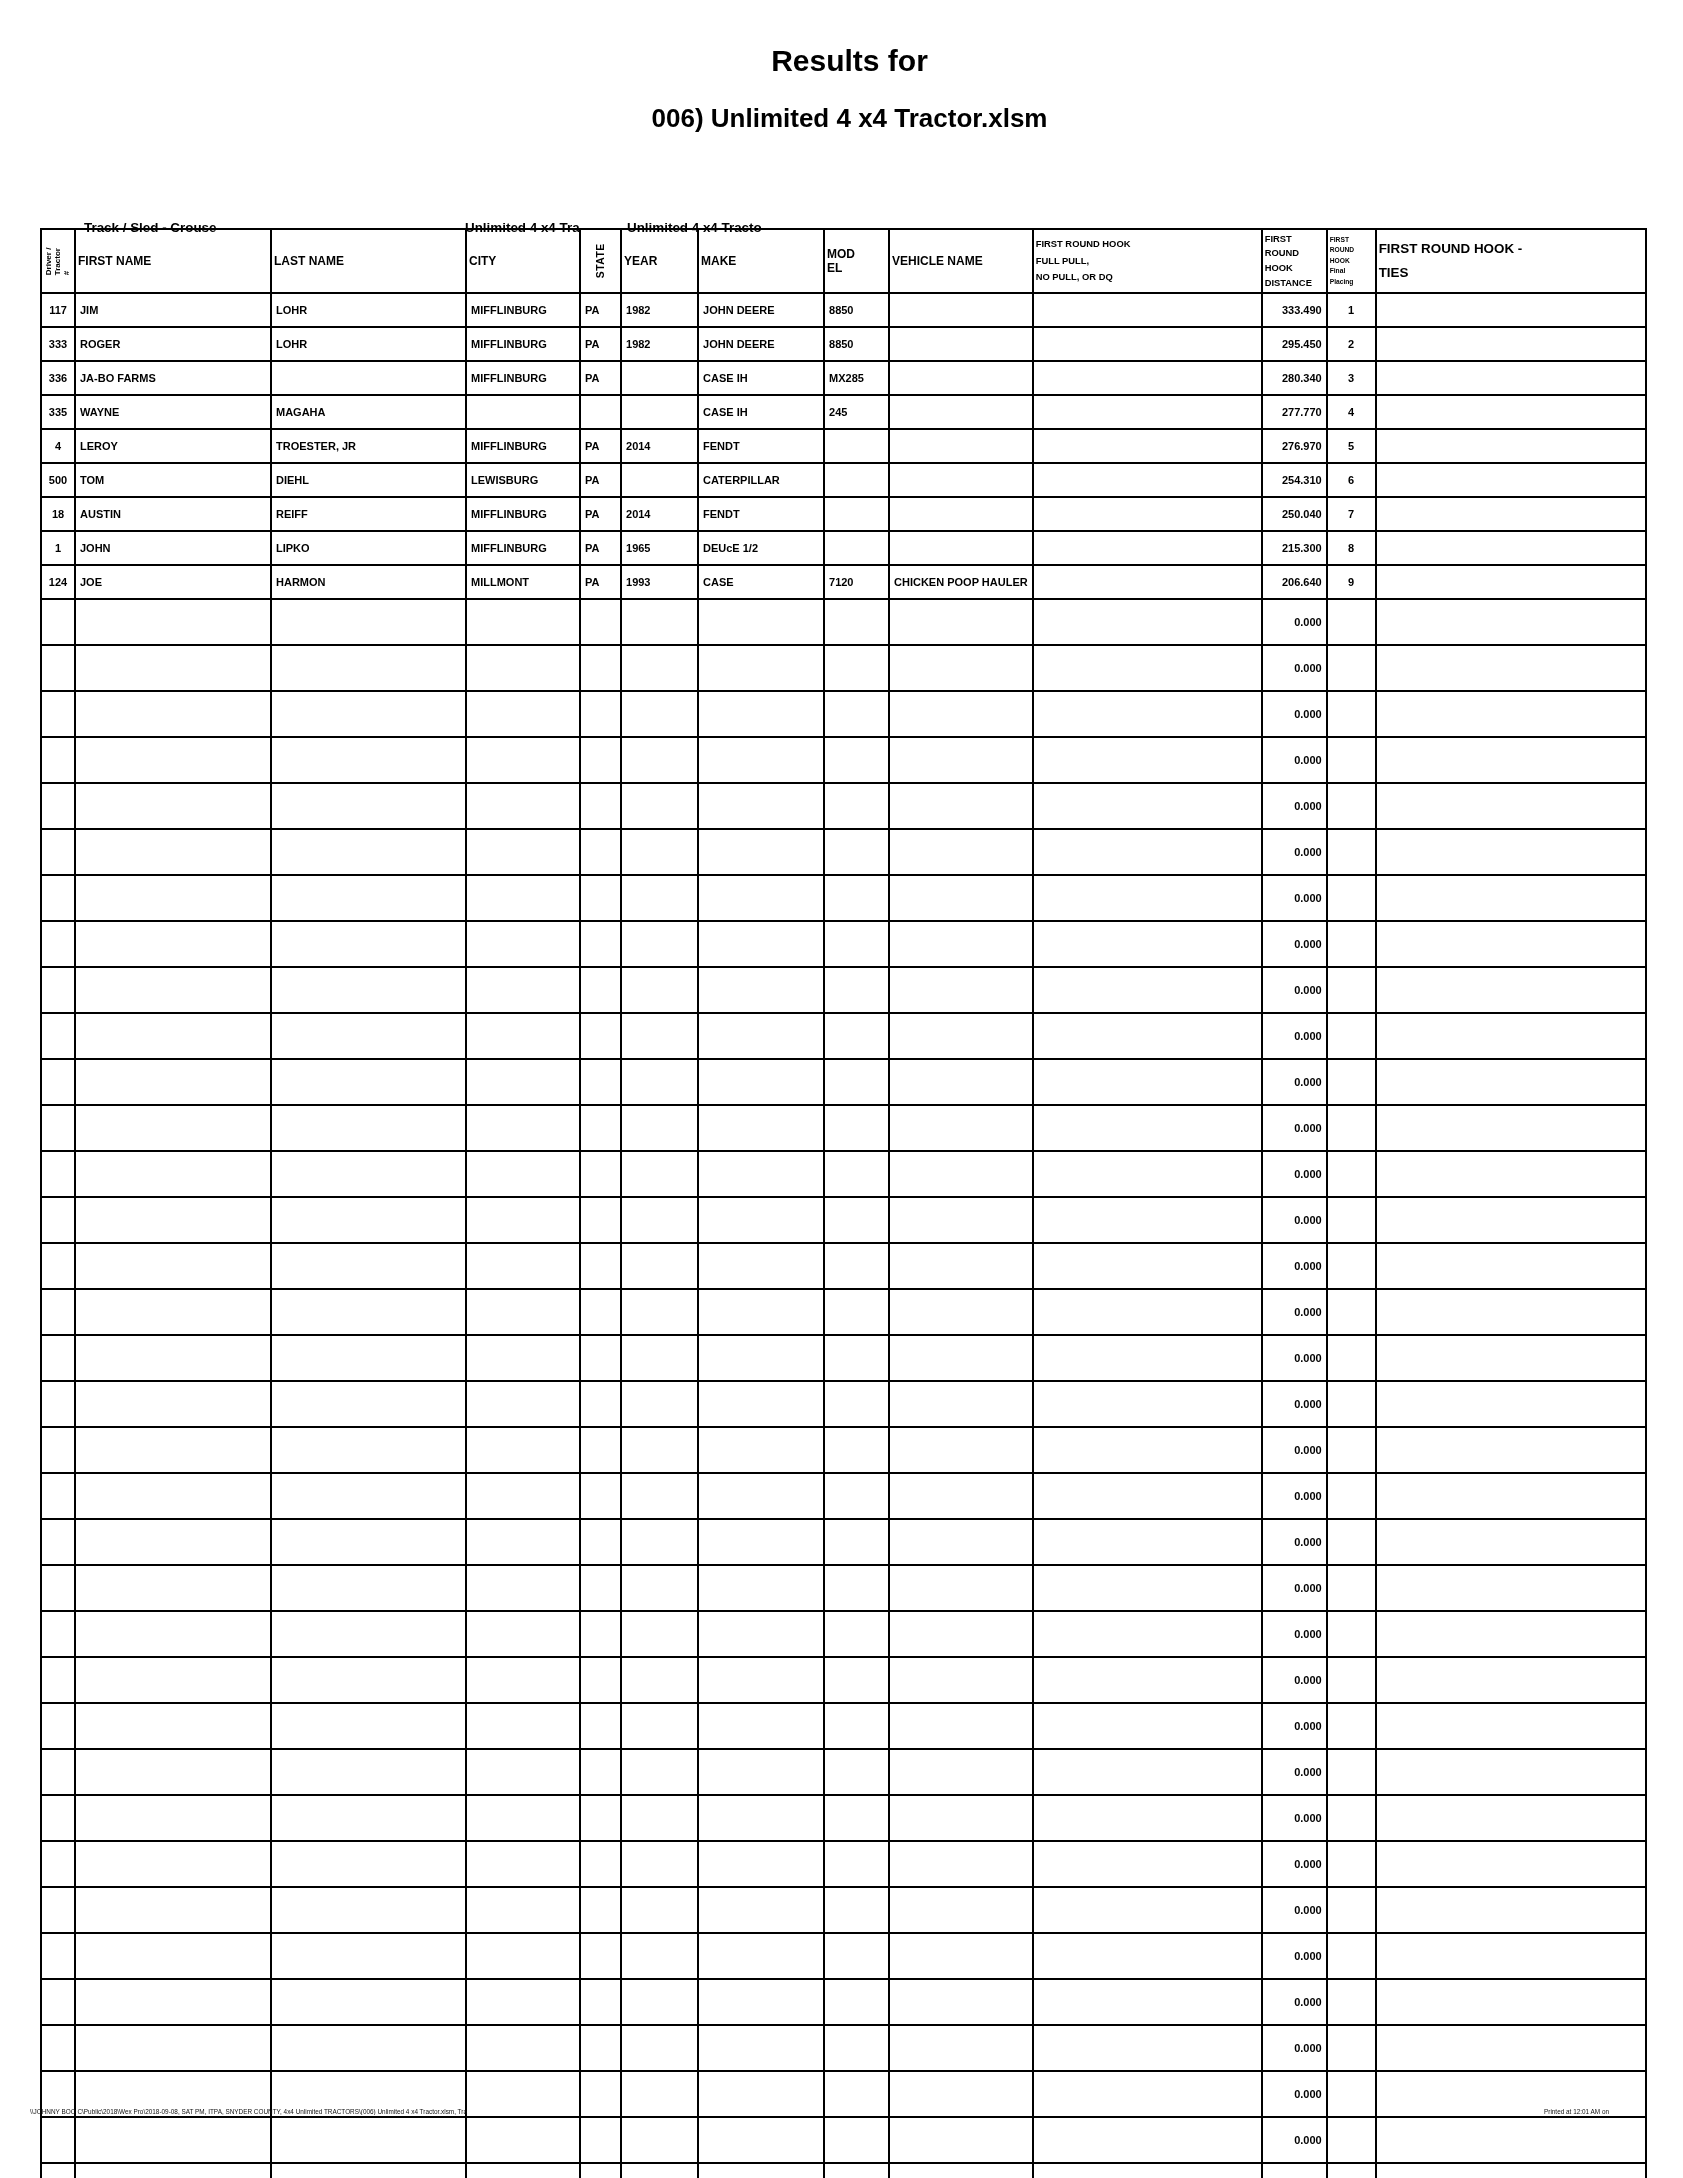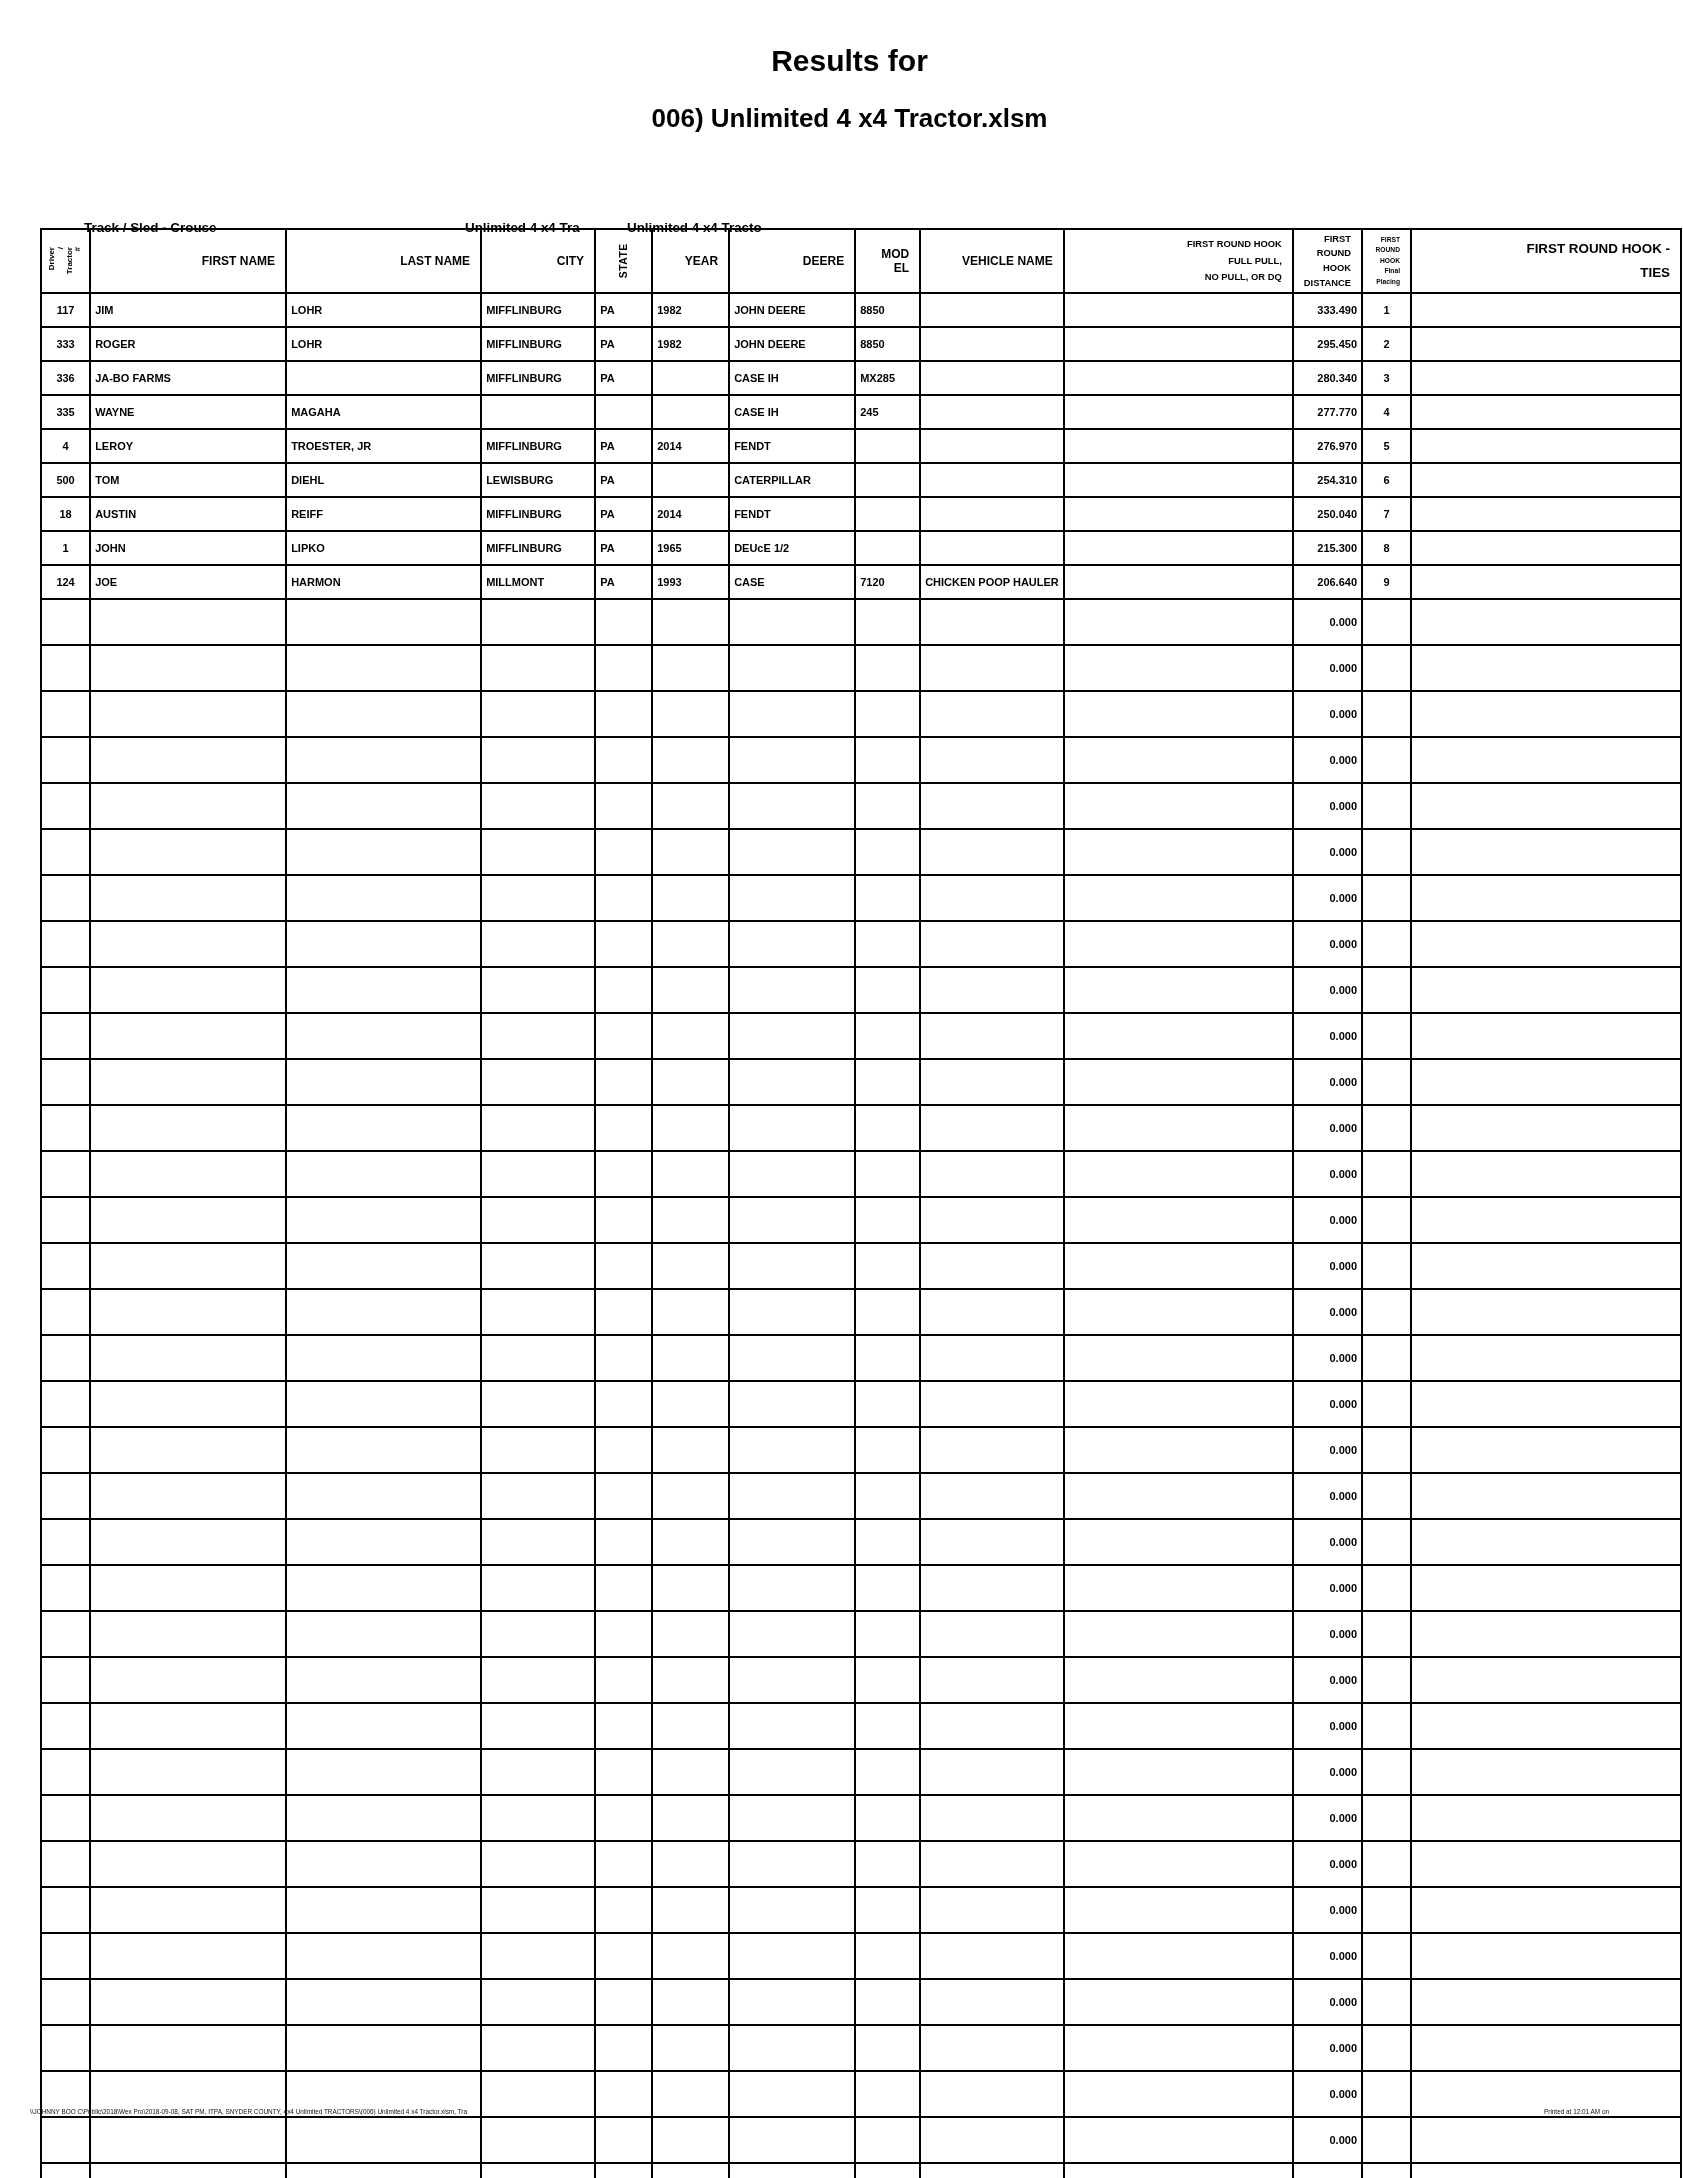--- a/index.html
+++ b/index.html
@@ -15,21 +15,21 @@
   #sub-track { left:84px;  width:297px; }
   #sub-class-left  { left:465px; width:159px; }
   #sub-class-right { left:627px; width:208px; }
 
   table#results { position:absolute; left:40px; top:228px; border-collapse:collapse; table-layout:fixed; }
   #results th, #results td {
     border:2px solid #000; padding:0 4px; overflow:hidden; white-space:nowrap;
     font-weight:bold; vertical-align:middle;
   }
   #results thead tr { height:64px; }
-  #results thead th { text-align:right; white-space:pre-line; padding:0 10px; }
+  #results thead th { text-align:left; white-space:pre-line; padding:0 2px; }
   th.h-num, th.h-state { padding:0; }
   .rot { transform:rotate(-90deg); white-space:pre-line; line-height:1.1; }
   th.h-num .rot   { font-size:8px; }
   th.h-state .rot { font-size:10.4px; letter-spacing:0.5px; }
   th.h-text   { font-size:12px; }
   th.h-full   { font-size:9.4px;  line-height:1.8; }
   th.h-dist   { font-size:9.4px;  line-height:1.55; }
   th.h-place  { font-size:6.7px;  line-height:1.55; font-weight:bold; }
   th.h-ties   { font-size:13.4px; line-height:1.8; }
 
@@ -72,21 +72,21 @@
   </colgroup>
   <thead>
     <tr>
       <th class="h-num"><div class="rot">Driver /
 Tractor #</div></th>
       <th class="h-text">FIRST NAME</th>
       <th class="h-text">LAST NAME</th>
       <th class="h-text">CITY</th>
       <th class="h-state"><div class="rot">STATE</div></th>
       <th class="h-text">YEAR</th>
-      <th class="h-text">DEERE</th>
+      <th class="h-text">MAKE</th>
       <th class="h-text">MOD
 EL</th>
       <th class="h-text">VEHICLE NAME</th>
       <th class="h-full">FIRST ROUND HOOK
 FULL PULL,
 NO PULL, OR DQ</th>
       <th class="h-dist">FIRST
 ROUND
 HOOK
 DISTANCE</th>

